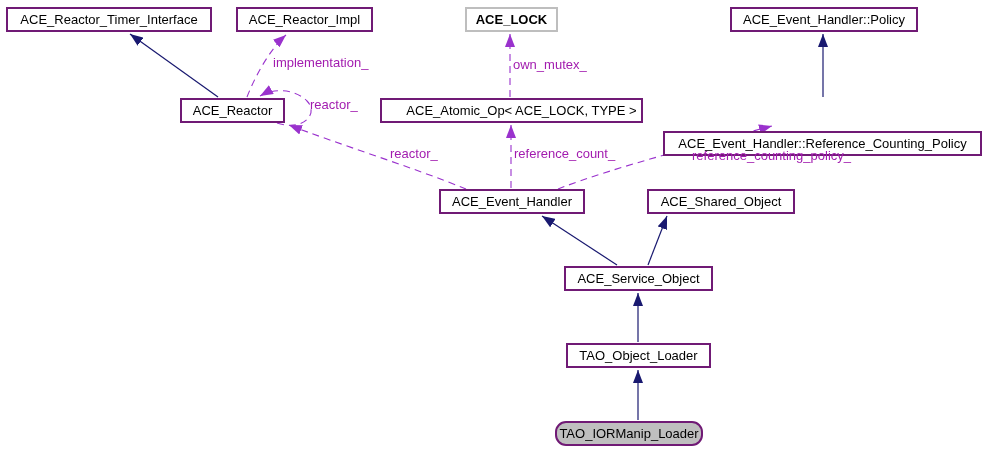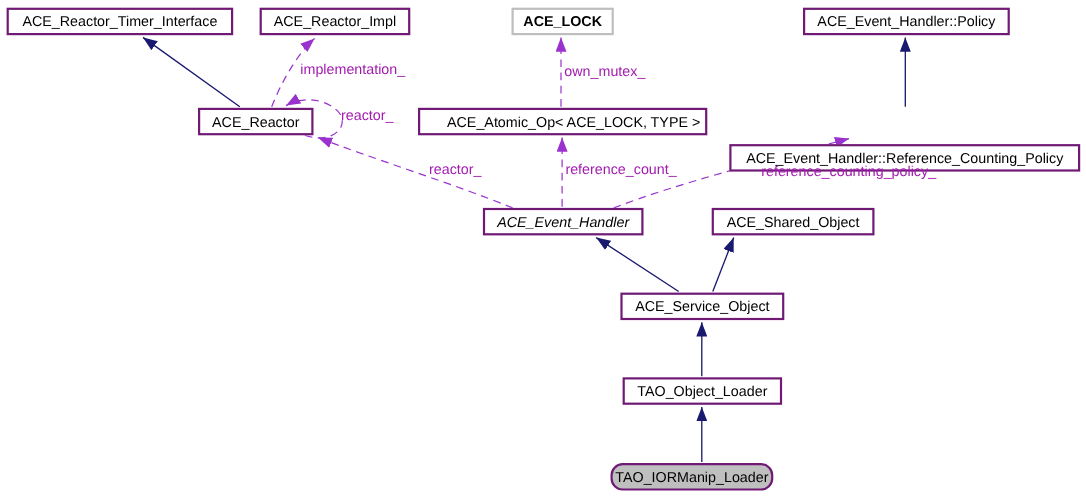--- a/index.html
+++ b/index.html
@@ -86,21 +86,21 @@
       </div>
       <div class="node" style="left: 180px; top: 98px; width: 105px; height: 25px; align-items: center;">
         <span>ACE_Reactor</span>
       </div>
       <div class="node" style="left: 380px; top: 98px; width: 263px; height: 25px; padding-left: 20px;">
         <span>ACE_Atomic_Op&lt; ACE_LOCK, TYPE &gt;</span>
       </div>
       <div class="node" style="left: 663px; top: 98px; width: 319px; height: 25px; margin-top: 33px;">
         <span>ACE_Event_Handler::Reference_Counting_Policy</span>
       </div>
-      <div class="node" style="left: 439px; top: 189px; width: 146px; height: 25px; font-style: italic;">
+      <div class="node" style="left: 439px; top: 189px; width: 146px; height: 25px;">
         <span>ACE_Event_Handler</span>
       </div>
       <div class="node" style="left: 607px; top: 189px; width: 148px; height: 25px; margin-left: 40px;">
         <span>ACE_Shared_Object</span>
       </div>
       <div class="node" style="left: 564px; top: 266px; width: 149px; height: 25px;">
         <span>ACE_Service_Object</span>
       </div>
       <div class="node" style="left: 566px; top: 343px; width: 145px; height: 25px;">
         <span>TAO_Object_Loader</span>

